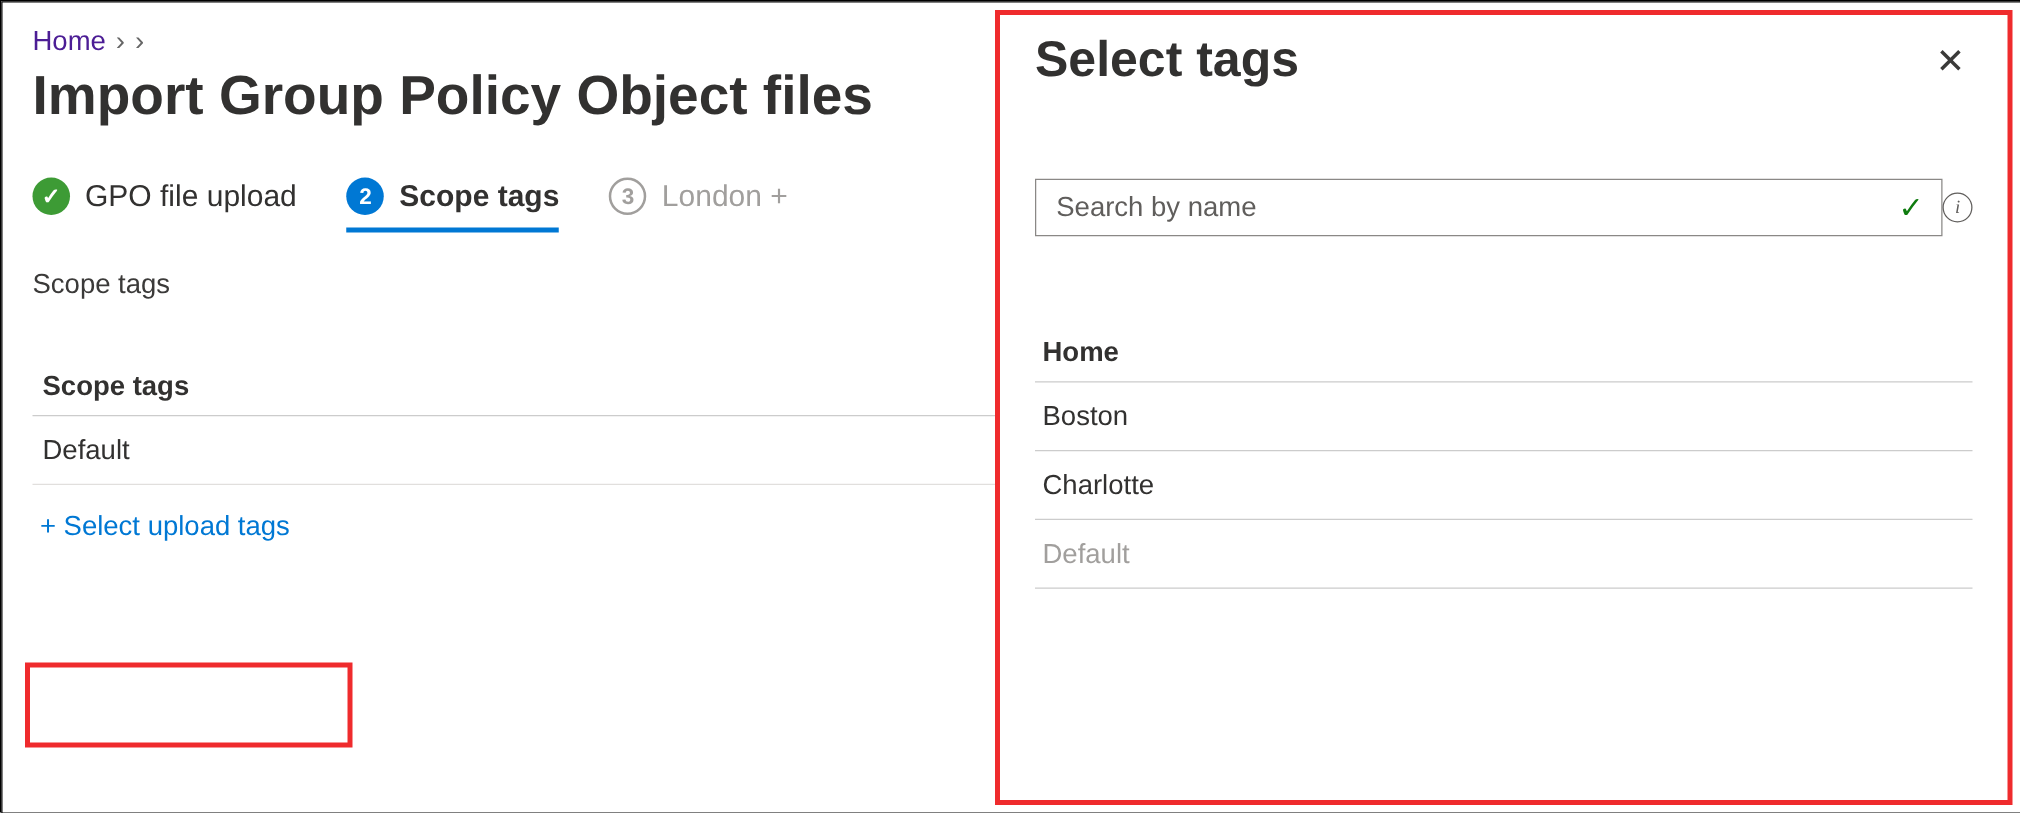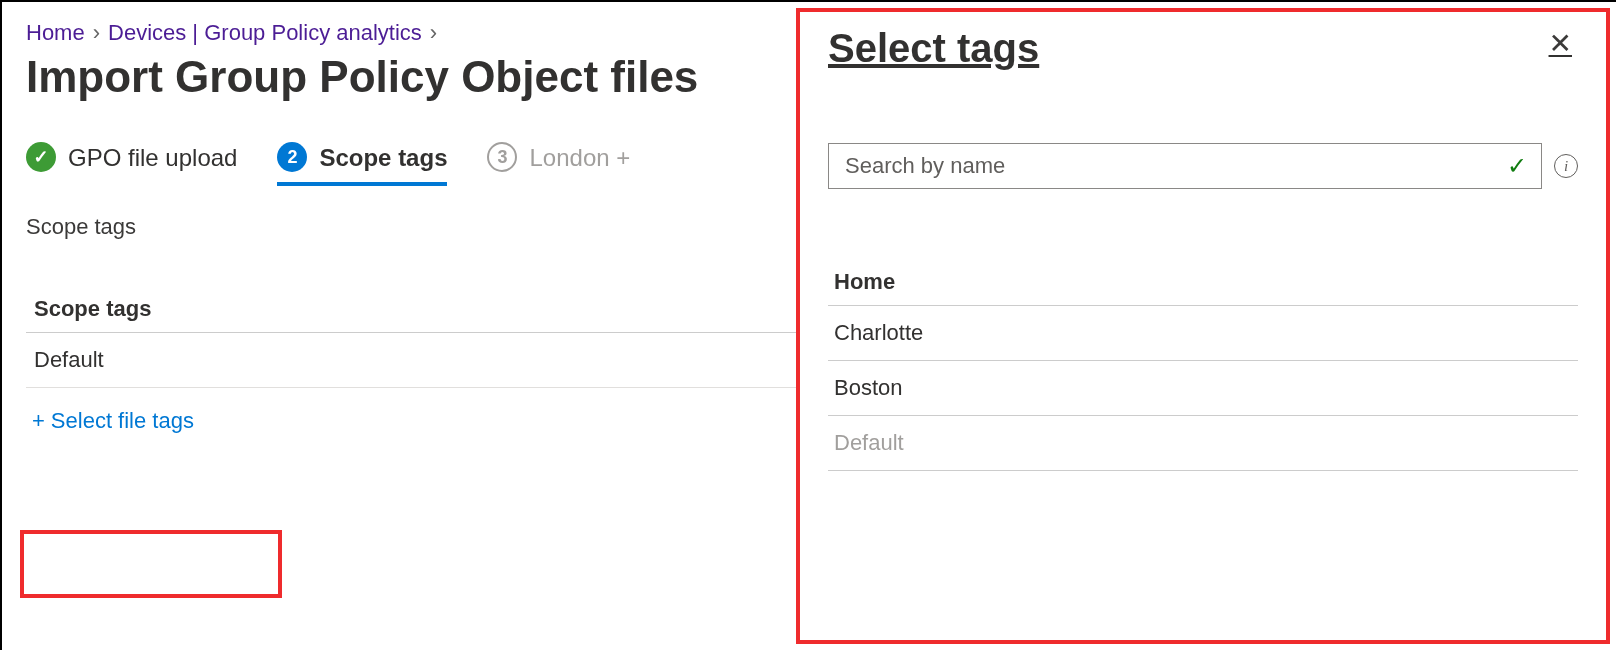--- a/index.html
+++ b/index.html
@@ -119,34 +119,33 @@
     position: absolute;
     top: 6px; right: 6px; bottom: 6px;
     width: 814px;
     background: #fff;
     border: 4px solid #ef2b2d;
     padding: 14px 28px 0 28px;
   }
   .flyout-header {
     display: flex;
     justify-content: space-between;
-    align-items: flex-start;
-    text-decoration: underline;
+    align-items: center;
   }
   .flyout-title {
     font-size: 40px;
     font-weight: 600;
   }
   .close-btn {
     background: none; border: none; cursor: pointer;
     font-size: 28px; color: #3b3a39; padding: 4px 6px;
     line-height: 1;
   }
   .search-row {
-    display: flex; align-items: center; gap: 12px;
+    display: flex; align-items: center; gap: 0;
     margin-top: 72px;
   }
   .search-box {
     flex: 1;
     display: flex;
     align-items: center;
     justify-content: space-between;
     border: 1px solid #8a8886;
     padding: 8px 14px;
     font-size: 22px;
@@ -189,21 +188,20 @@
   }
 </style>
 </head>
 <body>
 
 <div class="main">
 
   <div class="breadcrumb">
     <a href="#">Home</a>
     <span class="sep">›</span>
-    <a href="#">Devices | Group Policy analytics</a>
     <span class="sep">›</span>
   </div>
 
   <div class="page-title">Import Group Policy Object files</div>
 
   <div class="steps">
     <div class="step completed">
       <span class="circle check"></span>
       <span>GPO file upload</span>
     </div>
@@ -219,21 +217,21 @@
 
   <div class="section-label">Scope tags</div>
 
   <div class="tags-table">
     <div class="tags-heading">Scope tags</div>
     <div class="tag-row">Default</div>
   </div>
 
   <button class="select-tags-button">
     <span>+</span>
-    <span>Select file tags</span>
+    <span>Select upload tags</span>
   </button>
 </div>
 
 <div class="highlight-box"></div>
 
 <div class="flyout">
   <div class="flyout-header">
     <div class="flyout-title">Select tags</div>
     <button class="close-btn">
       <span>✕</span>
@@ -243,17 +241,17 @@
   <div class="search-row">
     <div class="search-box">
       <input type="text" placeholder="Search by name" style="">
       <span class="checkmark-icon">✓</span>
     </div>
     <span class="info-icon">i</span>
   </div>
 
   <div class="results">
     <div class="results-header">Home</div>
+    <div class="results-row">Boston</div>
     <div class="results-row">Charlotte</div>
-    <div class="results-row">Boston</div>
     <div class="results-row disabled">Default</div>
   </div>
 </div>
 
 </body></html>

